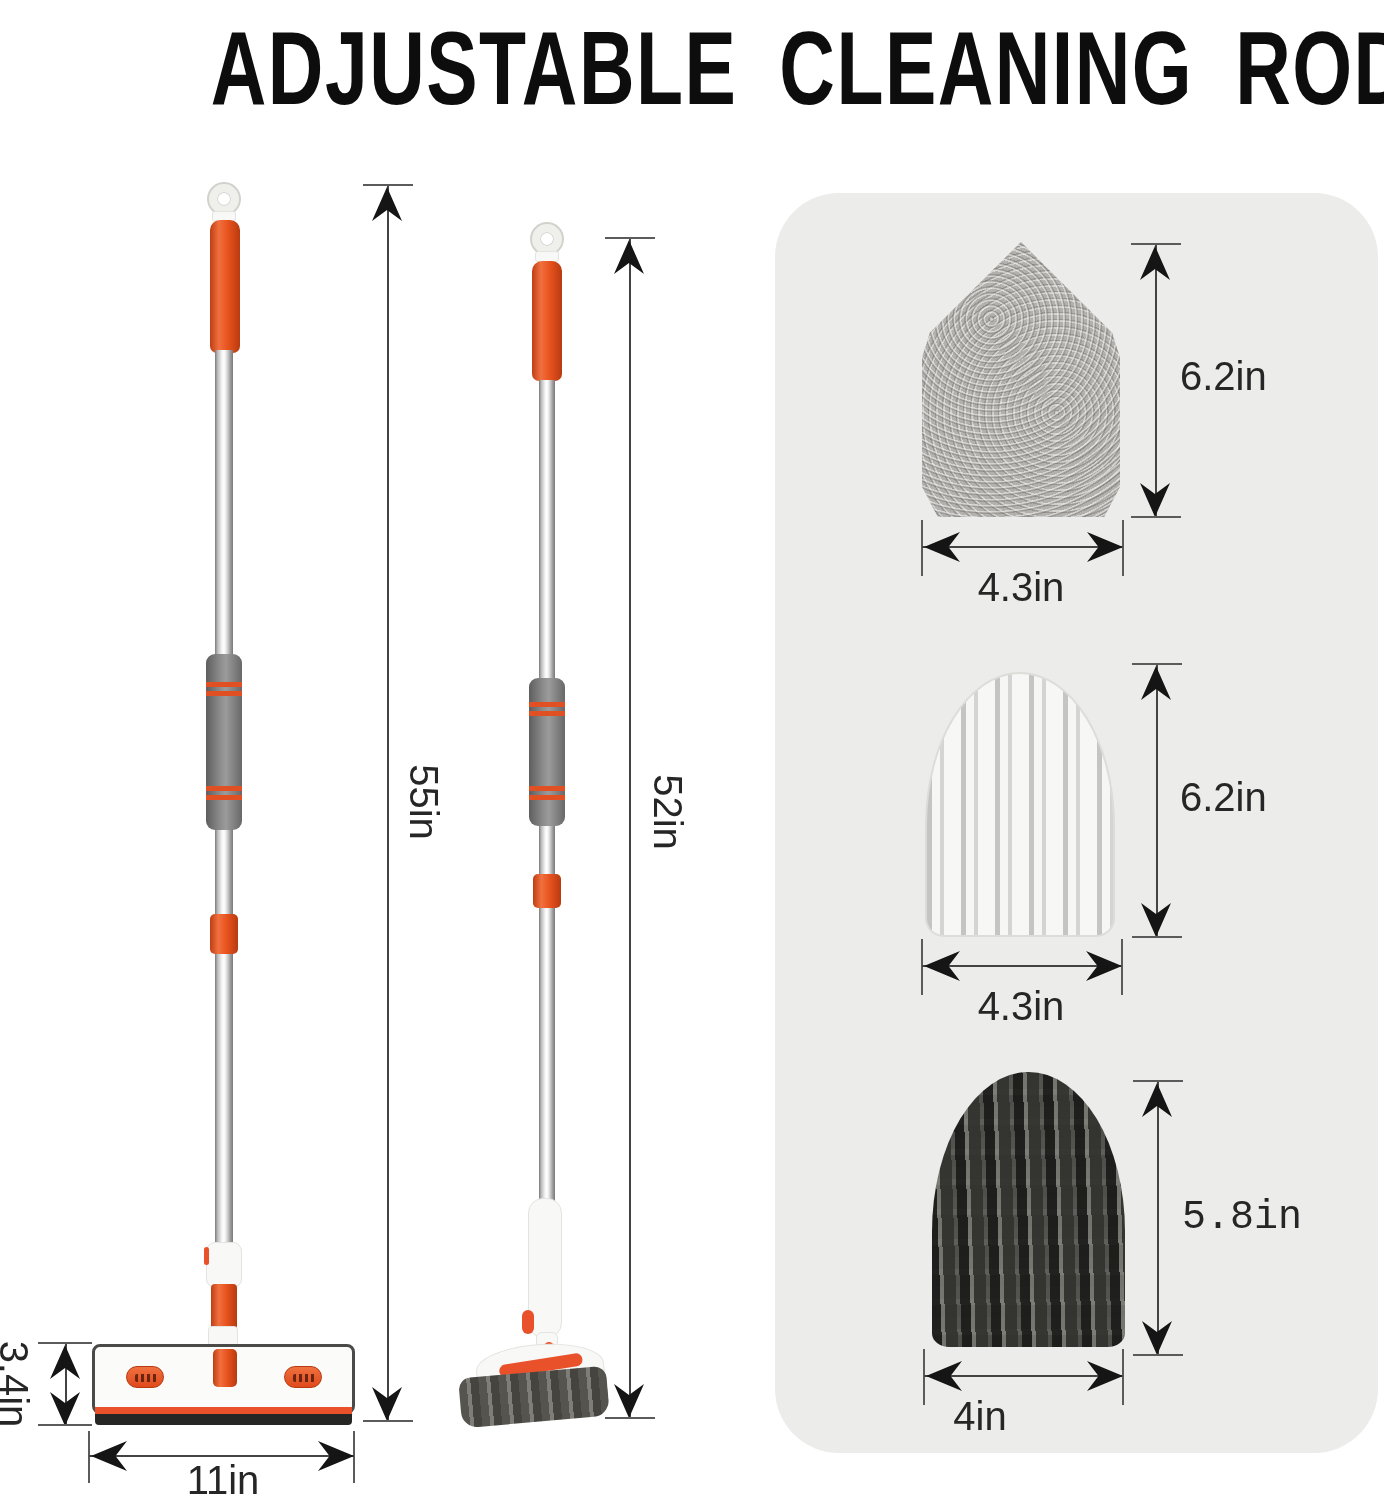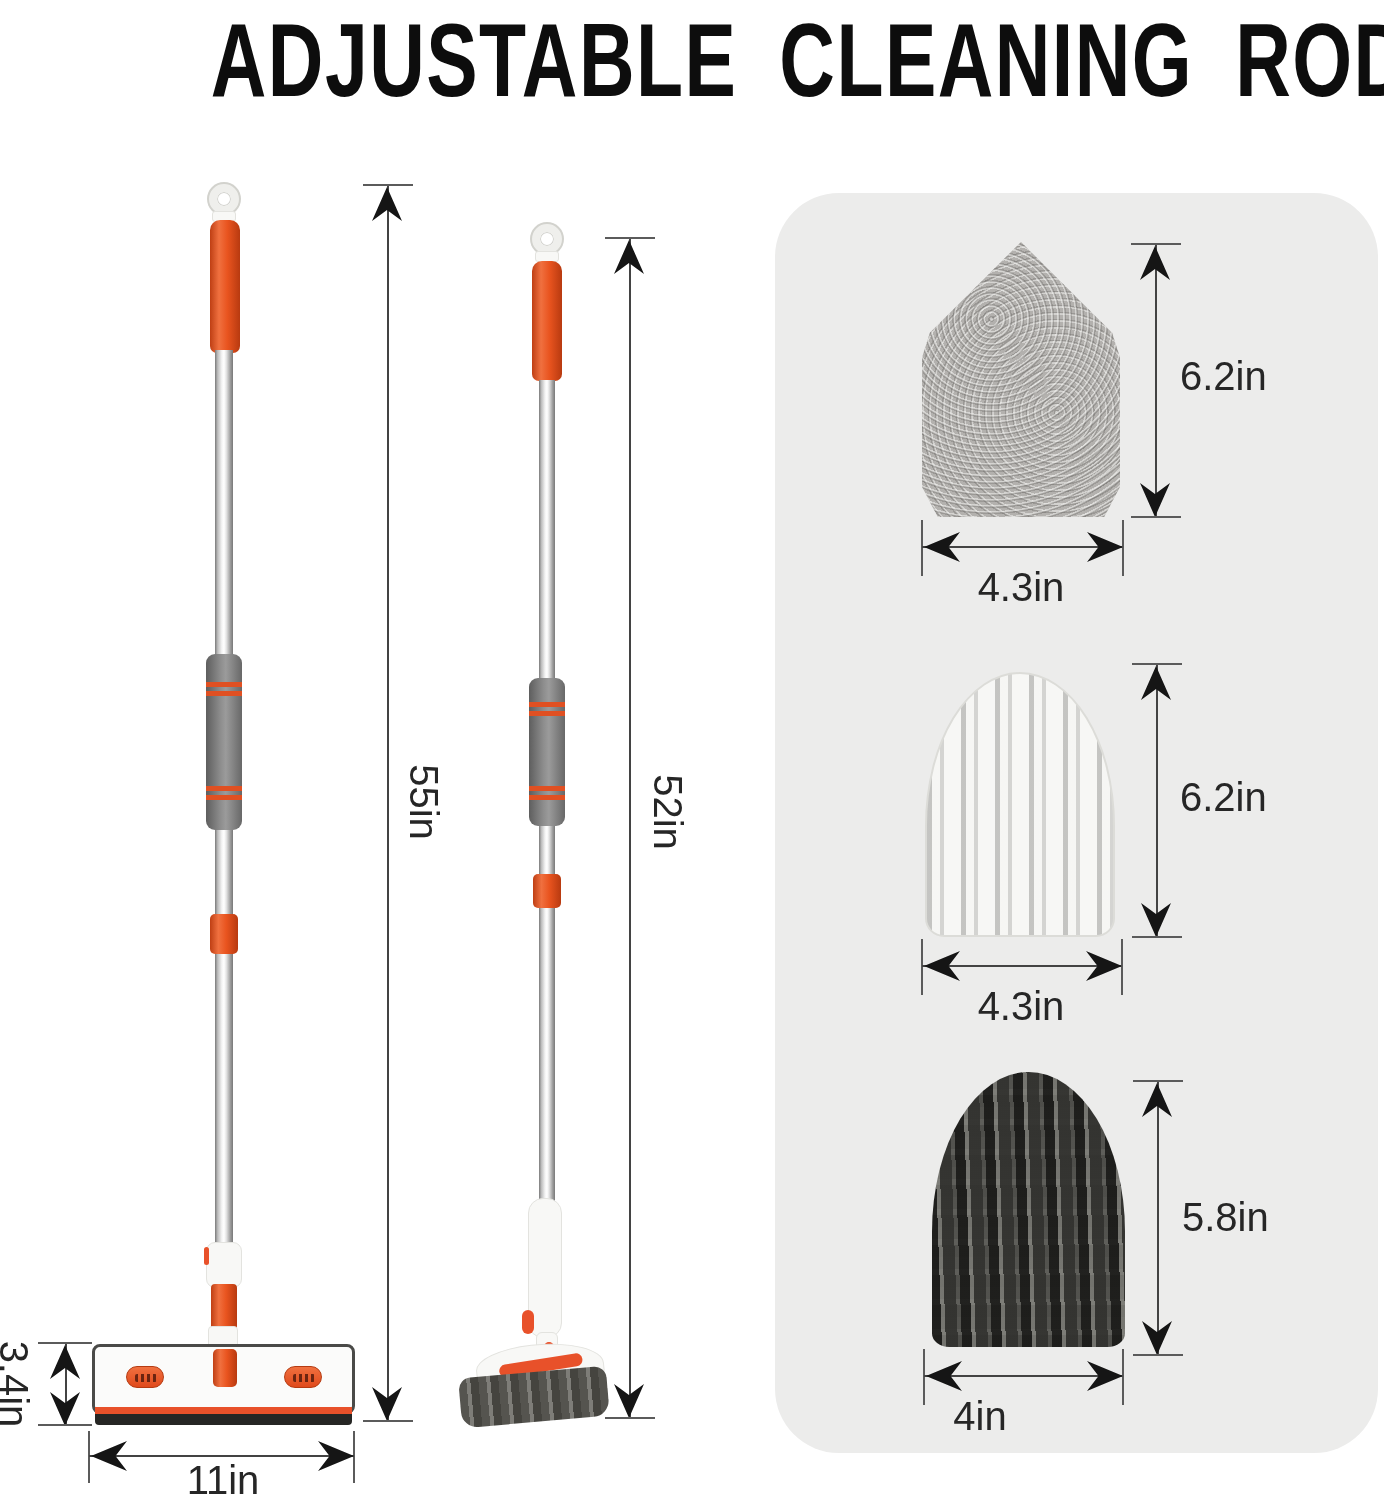--- a/index.html
+++ b/index.html
@@ -1,20 +1,20 @@
 <!DOCTYPE html>
 <html><head>
 <meta charset="utf-8">
 <style>
   html,body{margin:0;padding:0;background:#ffffff;}
   #stage{position:relative;width:1384px;height:1500px;background:#ffffff;overflow:hidden;
          font-family:"Liberation Sans", sans-serif;}
   .abs{position:absolute;}
   
-  .title-row{position:absolute;left:0;right:0;top:8px;text-align:right;}
+  .title-row{position:absolute;left:0;right:0;top:16px;text-align:right;}
   .title-squeeze{display:inline-block;transform:scaleX(.74);transform-origin:center;
     font-size:104px;line-height:1.0;font-weight:bold;letter-spacing:2px;word-spacing:26px;
     color:#0d0d0d;white-space:nowrap;}
   .subtitle-row{position:absolute;left:0;right:0;top:92px;text-align:center;}
   .subtitle-squeeze{display:inline-block;transform:scaleX(.92);transform-origin:center;
     font-size:52px;line-height:1.1;font-weight:400;color:#2b2b2b;white-space:nowrap;}
   
   .vline{position:absolute;width:2px;background:#434343;}
   .hline{position:absolute;height:2px;background:#434343;}
   .tickh{position:absolute;height:2px;background:#5b5b5b;}
@@ -178,21 +178,21 @@
   <div class="arr left" style="left:924px;top:951px;"></div>
   <div class="arr right" style="left:1086px;top:951px;"></div>
   <div class="dlabel" style="left:941px;top:984px;width:160px;">4.3in</div>
 
   <div class="pad-brush"></div>
   <div class="tickh" style="left:1133px;top:1080px;width:50px;"></div>
   <div class="vline" style="left:1157px;top:1082px;height:273px;"></div>
   <div class="arr up" style="left:1142px;top:1083px;"></div>
   <div class="arr down" style="left:1142px;top:1321px;"></div>
   <div class="tickh" style="left:1133px;top:1354px;width:50px;"></div>
-  <div class="dlabel" style="left:1182px;top:1195px;">5.8in</div>
+  <div class="dlabel" style="left:1182px;top:1195px;font-family:Liberation Mono, monospace;">5.8in</div>
   <div class="tickv" style="left:923px;top:1349px;height:56px;"></div>
   <div class="tickv" style="left:1122px;top:1349px;height:56px;"></div>
   <div class="hline" style="left:924px;top:1375px;width:198px;"></div>
   <div class="arr left" style="left:926px;top:1361px;"></div>
   <div class="arr right" style="left:1087px;top:1361px;"></div>
   <div class="dlabel" style="left:900px;top:1394px;width:160px;">4in</div>
 
 </div>
 
 </body></html>

